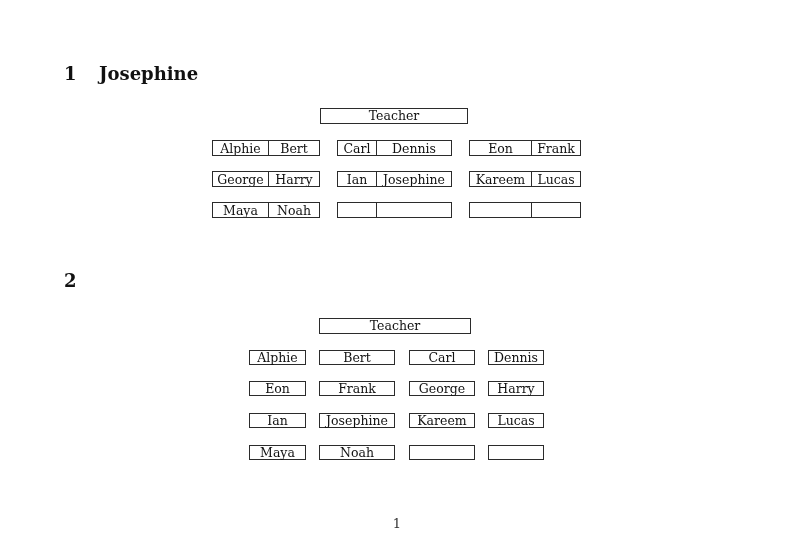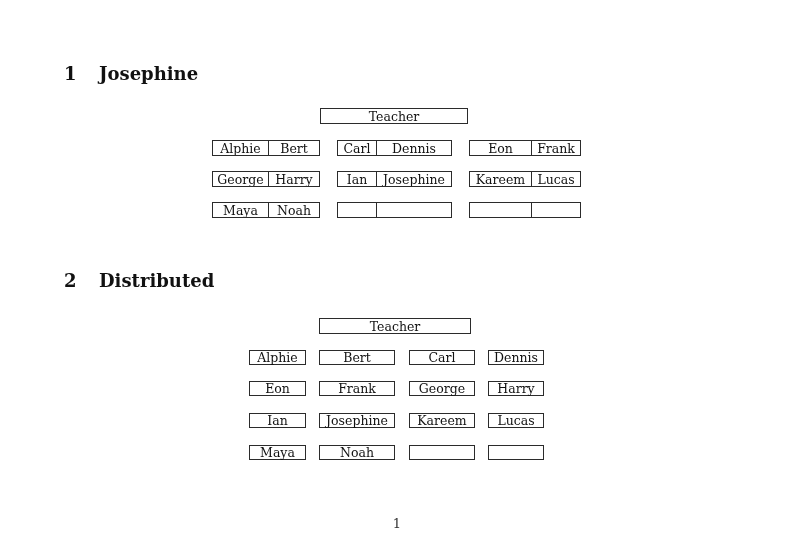--- a/index.html
+++ b/index.html
@@ -28,21 +28,21 @@
   .section-heading .sec-num {
     display: inline-block;
     width: 35px;
   }
   .box {
     position: absolute;
     box-sizing: border-box;
     border: 1px solid #2b2b2b;
     background: #ffffff;
     display: flex;
-    align-items: center;
+    align-items: flex-start;
     justify-content: center;
     font-size: 12.5px;
     line-height: 13px;
     white-space: nowrap;
   }
   .desk {
     padding: 0;
     justify-content: flex-start;
   }
   .desk .cell {
@@ -118,21 +118,20 @@
     <span class="cell left" style="width:39px;"></span>
     <span class="cell right"></span>
   </div>
   <div class="box desk" style="left:469px;top:202px;width:112px;height:16px;">
     <span class="cell left" style="width:62px;"></span>
     <span class="cell right"></span>
   </div>
 
   <div class="section-heading" style="top:272px;">
     <span class="sec-num">2</span>
-    <span class="sec-title">Distributed</span>
   </div>
 
   <div class="box" style="left:319px;top:318px;width:152px;height:16px;">
     <span>Teacher</span>
   </div>
 
   <div class="box" style="left:249px;top:350px;width:57px;height:15px;">Alphie</div>
   <div class="box" style="left:319px;top:350px;width:76px;height:15px;">Bert</div>
   <div class="box" style="left:409px;top:350px;width:66px;height:15px;">Carl</div>
   <div class="box" style="left:488px;top:350px;width:56px;height:15px;">Dennis</div>

